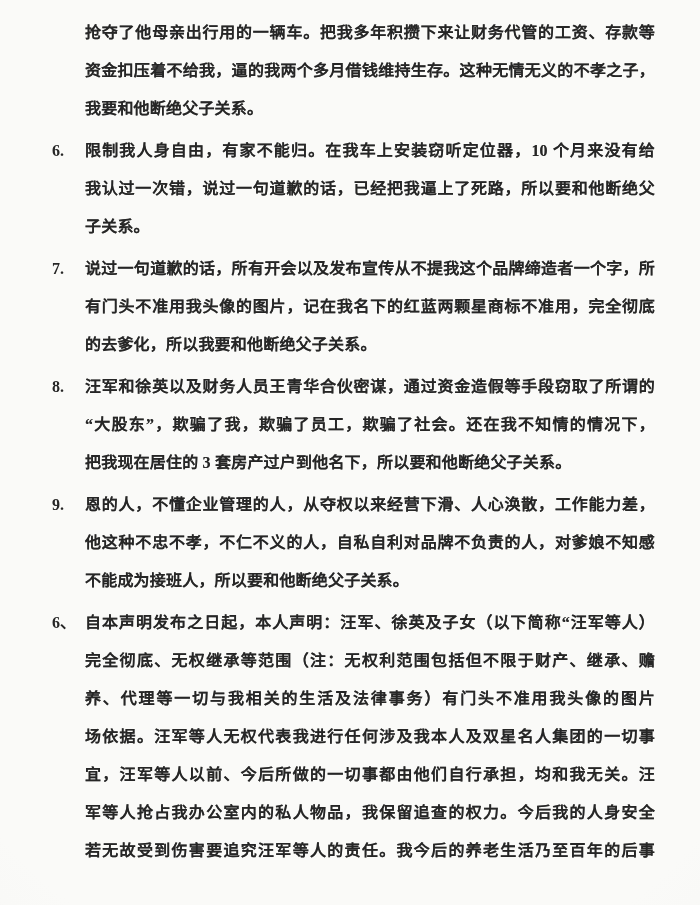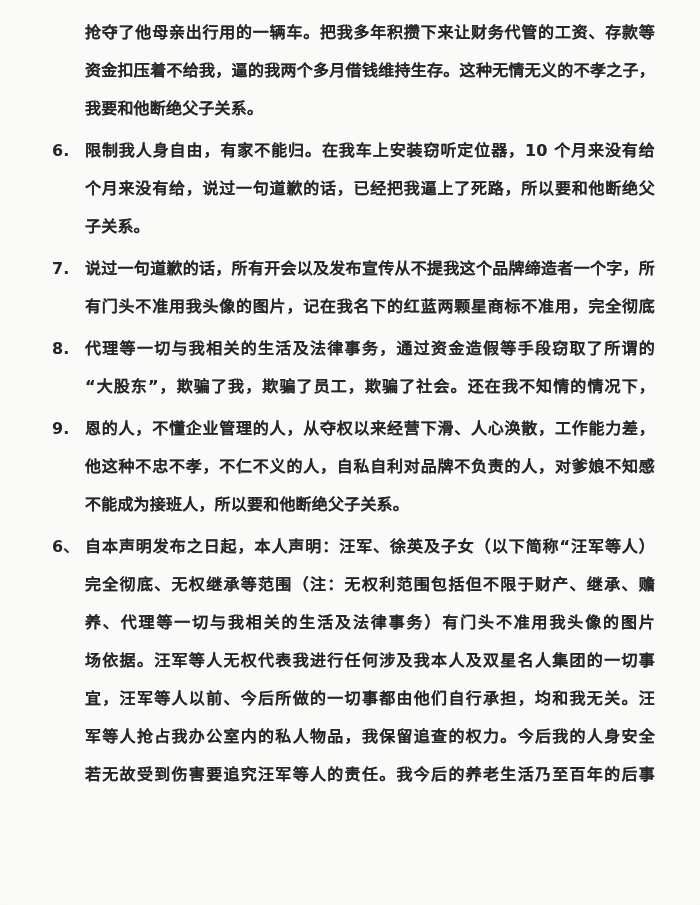--- a/index.html
+++ b/index.html
@@ -18,20 +18,21 @@
     background: var(--paper-color);
     font-family: "DejaVu Sans", sans-serif;
   }
   .page {
     box-sizing: border-box;
     width: 700px;
     height: 905px;
     padding: 14px 45px 8px 52px;
     background: radial-gradient(ellipse 130% 120% at 50% 45%,
                 var(--paper-color) 55%, var(--edge-color) 100%);
+    font-family: Liberation Serif, serif;
   }
   .doc-block {
     display: flex;
     align-items: flex-start;
     margin-bottom: 4px;
   }
   .num {
     flex: 0 0 33px;
     width: 33px;
     white-space: nowrap;
@@ -71,36 +72,38 @@
         <div class="block-body">
           <div class="line">抢夺了他母亲出行用的一辆车。把我多年积攒下来让财务代管的工资、存款等</div>
           <div class="line">资金扣压着不给我，逼的我两个多月借钱维持生存。这种无情无义的不孝之子，</div>
           <div class="line no-stretch">我要和他断绝父子关系。</div>
         </div>
       </div>
       <div class="doc-block">
         <div class="num">6.</div>
         <div class="block-body">
           <div class="line">限制我人身自由，有家不能归。在我车上安装窃听定位器，10 个月来没有给</div>
-          <div class="line">个月来没有给，说过一句道歉的话，已经把我逼上了死路，所以要和他断绝父</div>
+          <div class="line">我认过一次错，说过一句道歉的话，已经把我逼上了死路，所以要和他断绝父</div>
           <div class="line no-stretch">子关系。</div>
         </div>
       </div>
       <div class="doc-block">
         <div class="num">7.</div>
         <div class="block-body">
           <div class="line">说过一句道歉的话，所有开会以及发布宣传从不提我这个品牌缔造者一个字，所</div>
           <div class="line">有门头不准用我头像的图片，记在我名下的红蓝两颗星商标不准用，完全彻底</div>
+          <div class="line no-stretch">的去爹化，所以我要和他断绝父子关系。</div>
         </div>
       </div>
       <div class="doc-block">
         <div class="num">8.</div>
         <div class="block-body">
-          <div class="line">代理等一切与我相关的生活及法律事务，通过资金造假等手段窃取了所谓的</div>
+          <div class="line">汪军和徐英以及财务人员王青华合伙密谋，通过资金造假等手段窃取了所谓的</div>
           <div class="line">“大股东”，欺骗了我，欺骗了员工，欺骗了社会。还在我不知情的情况下，</div>
+          <div class="line no-stretch">把我现在居住的 3 套房产过户到他名下，所以要和他断绝父子关系。</div>
         </div>
       </div>
       <div class="doc-block">
         <div class="num">9.</div>
         <div class="block-body">
           <div class="line">恩的人，不懂企业管理的人，从夺权以来经营下滑、人心涣散，工作能力差，</div>
           <div class="line">他这种不忠不孝，不仁不义的人，自私自利对品牌不负责的人，对爹娘不知感</div>
           <div class="line no-stretch">不能成为接班人，所以要和他断绝父子关系。</div>
         </div>
       </div>

